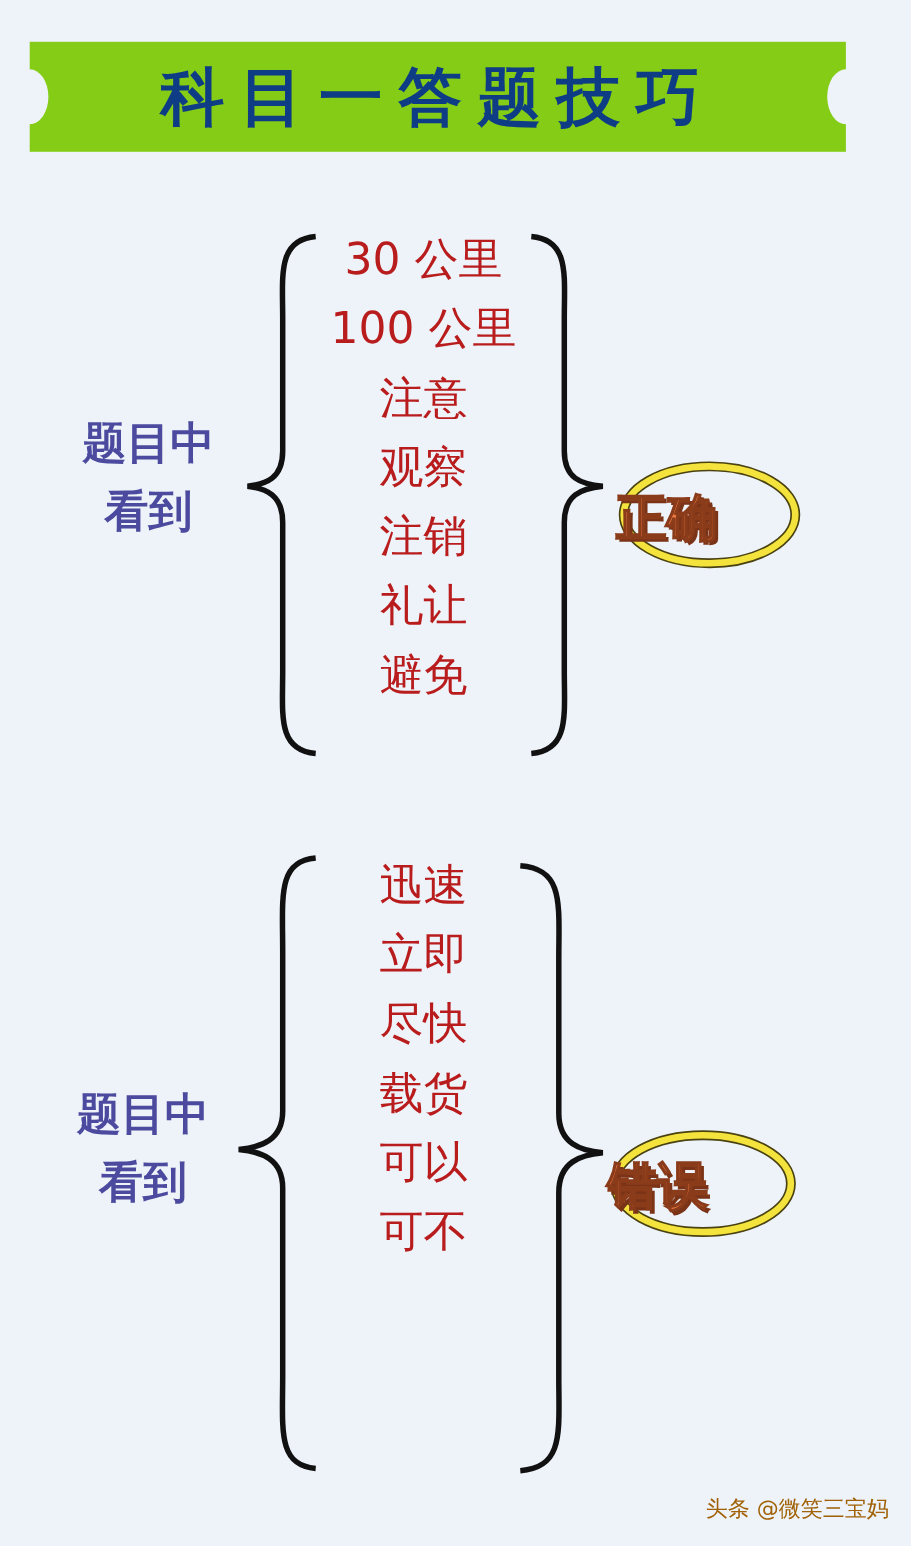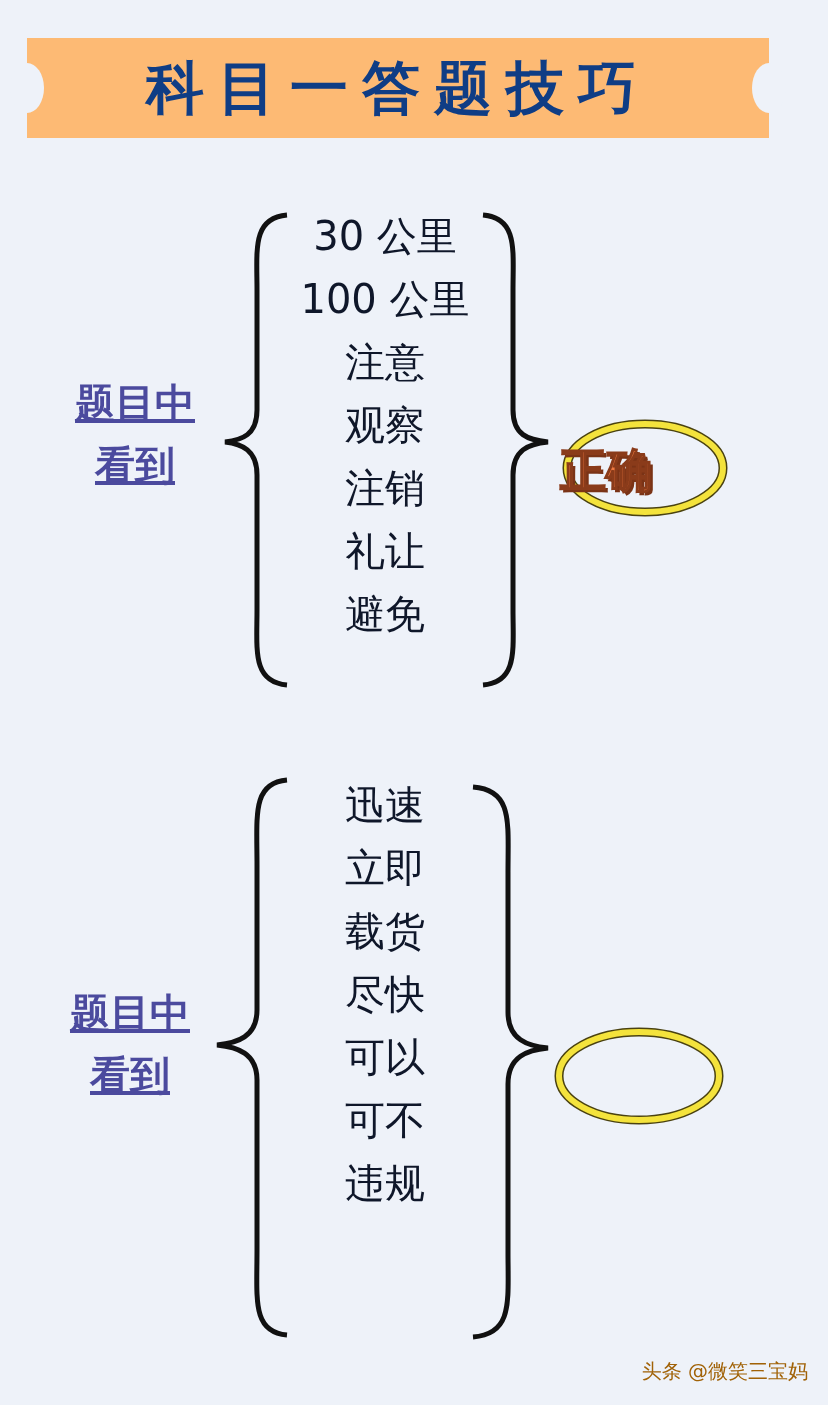--- a/index.html
+++ b/index.html
@@ -3,40 +3,40 @@
 <meta charset="utf-8">
 <style>
   html, body { margin:0; padding:0; }
   body {
     width:828px; height:1405px; position:relative; overflow:hidden;
     background:#eef2f9;
     font-family:"DejaVu Sans", sans-serif;
   }
   .banner {
     position:absolute; left:27px; top:38px; width:742px; height:100px;
-    background:#fdba74;
+    background:#84cc16;
   }
   .banner .notch {
     position:absolute; top:25px; width:34px; height:50px; border-radius:50%;
     background:#eef2f9;
   }
   .banner .notch.left { left:-17px; }
   .banner .notch.right { right:-17px; }
   .banner-title {
     position:absolute; left:0; right:0; top:18px; text-align:center;
     font-family:"DejaVu Serif", serif; font-weight:bold; font-size:58px;
     color:#0f3d85; letter-spacing:14px; line-height:64px;
   }
   .label {
     position:absolute; color:#4b4a9e; font-weight:bold; font-size:40px;
-    line-height:62px; text-align:center;text-decoration:underline;
+    line-height:62px; text-align:center;
   }
   .items {
     position:absolute; left:270px; width:230px; text-align:center;
-    color:#0f172a; font-size:40px;
+    color:#b91c1c; font-size:40px;
   }
   .items div { height:63px; line-height:63px; }
   svg.brace { position:absolute; }
   .badge { position:absolute; }
   .badge-text {
     position:absolute; left:0; right:0; text-align:left;
     font-weight:bold; font-size:46px; color:#f07a42;
     -webkit-text-stroke:1.5px #8a3b1a;
     text-shadow:3px 3px 0 #7a3316;
   }
@@ -89,31 +89,31 @@
   <div>看到</div>
 </div>
 
 <svg class="brace" style="left:212px; top:775px;" width="80" height="565" viewBox="0 0 80 565">
   <path d="M75 5 C 40 8, 45 40, 45 90 L 45 235 C 45 262, 25 268, 5 270 C 25 272, 45 278, 45 305 L 45 475 C 45 525, 40 557, 75 560" fill="none" stroke="#111" stroke-width="5"></path>
 </svg>
 
 <div class="items" style="top:774px;">
   <div>迅速</div>
   <div>立即</div>
+  <div>尽快</div>
   <div>载货</div>
-  <div>尽快</div>
   <div>可以</div>
   <div>可不</div>
-  <div>违规</div>
 </div>
 
 <svg class="brace" style="left:468px; top:782px;" width="90" height="560" viewBox="0 0 90 560">
   <path d="M5 5 C 45 8, 40 40, 40 90 L 40 230 C 40 258, 60 264, 80 266 C 60 268, 40 274, 40 302 L 40 470 C 40 520, 45 552, 5 555" fill="none" stroke="#111" stroke-width="5"></path>
 </svg>
 
 <div class="badge" style="left:552px; top:1020px; width:175px; height:110px;">
   <svg width="175" height="110" viewBox="0 0 175 110">
     <ellipse cx="87" cy="56" rx="80" ry="44" fill="none" stroke="#4a4210" stroke-width="9"></ellipse>
     <ellipse cx="87" cy="56" rx="80" ry="44" fill="none" stroke="#f4e33c" stroke-width="6"></ellipse>
   </svg>
+  <div class="badge-text" style="top:28px;">错误</div>
 </div>
 
 <div class="watermark">头条 @微笑三宝妈</div>
 
 </body></html>

